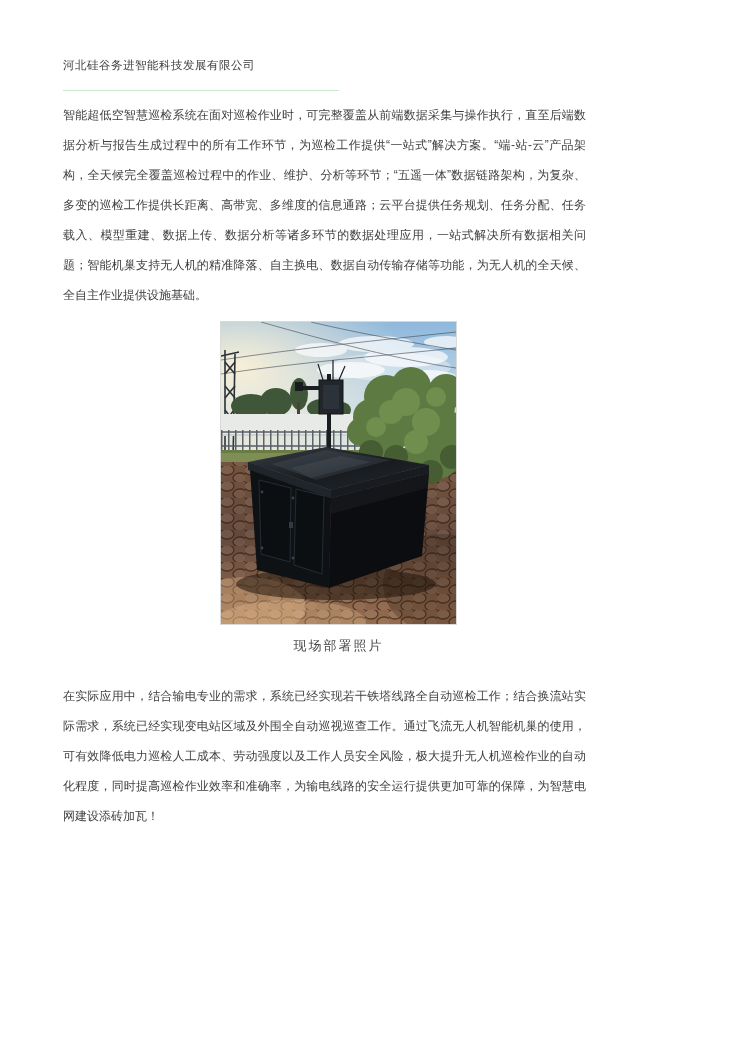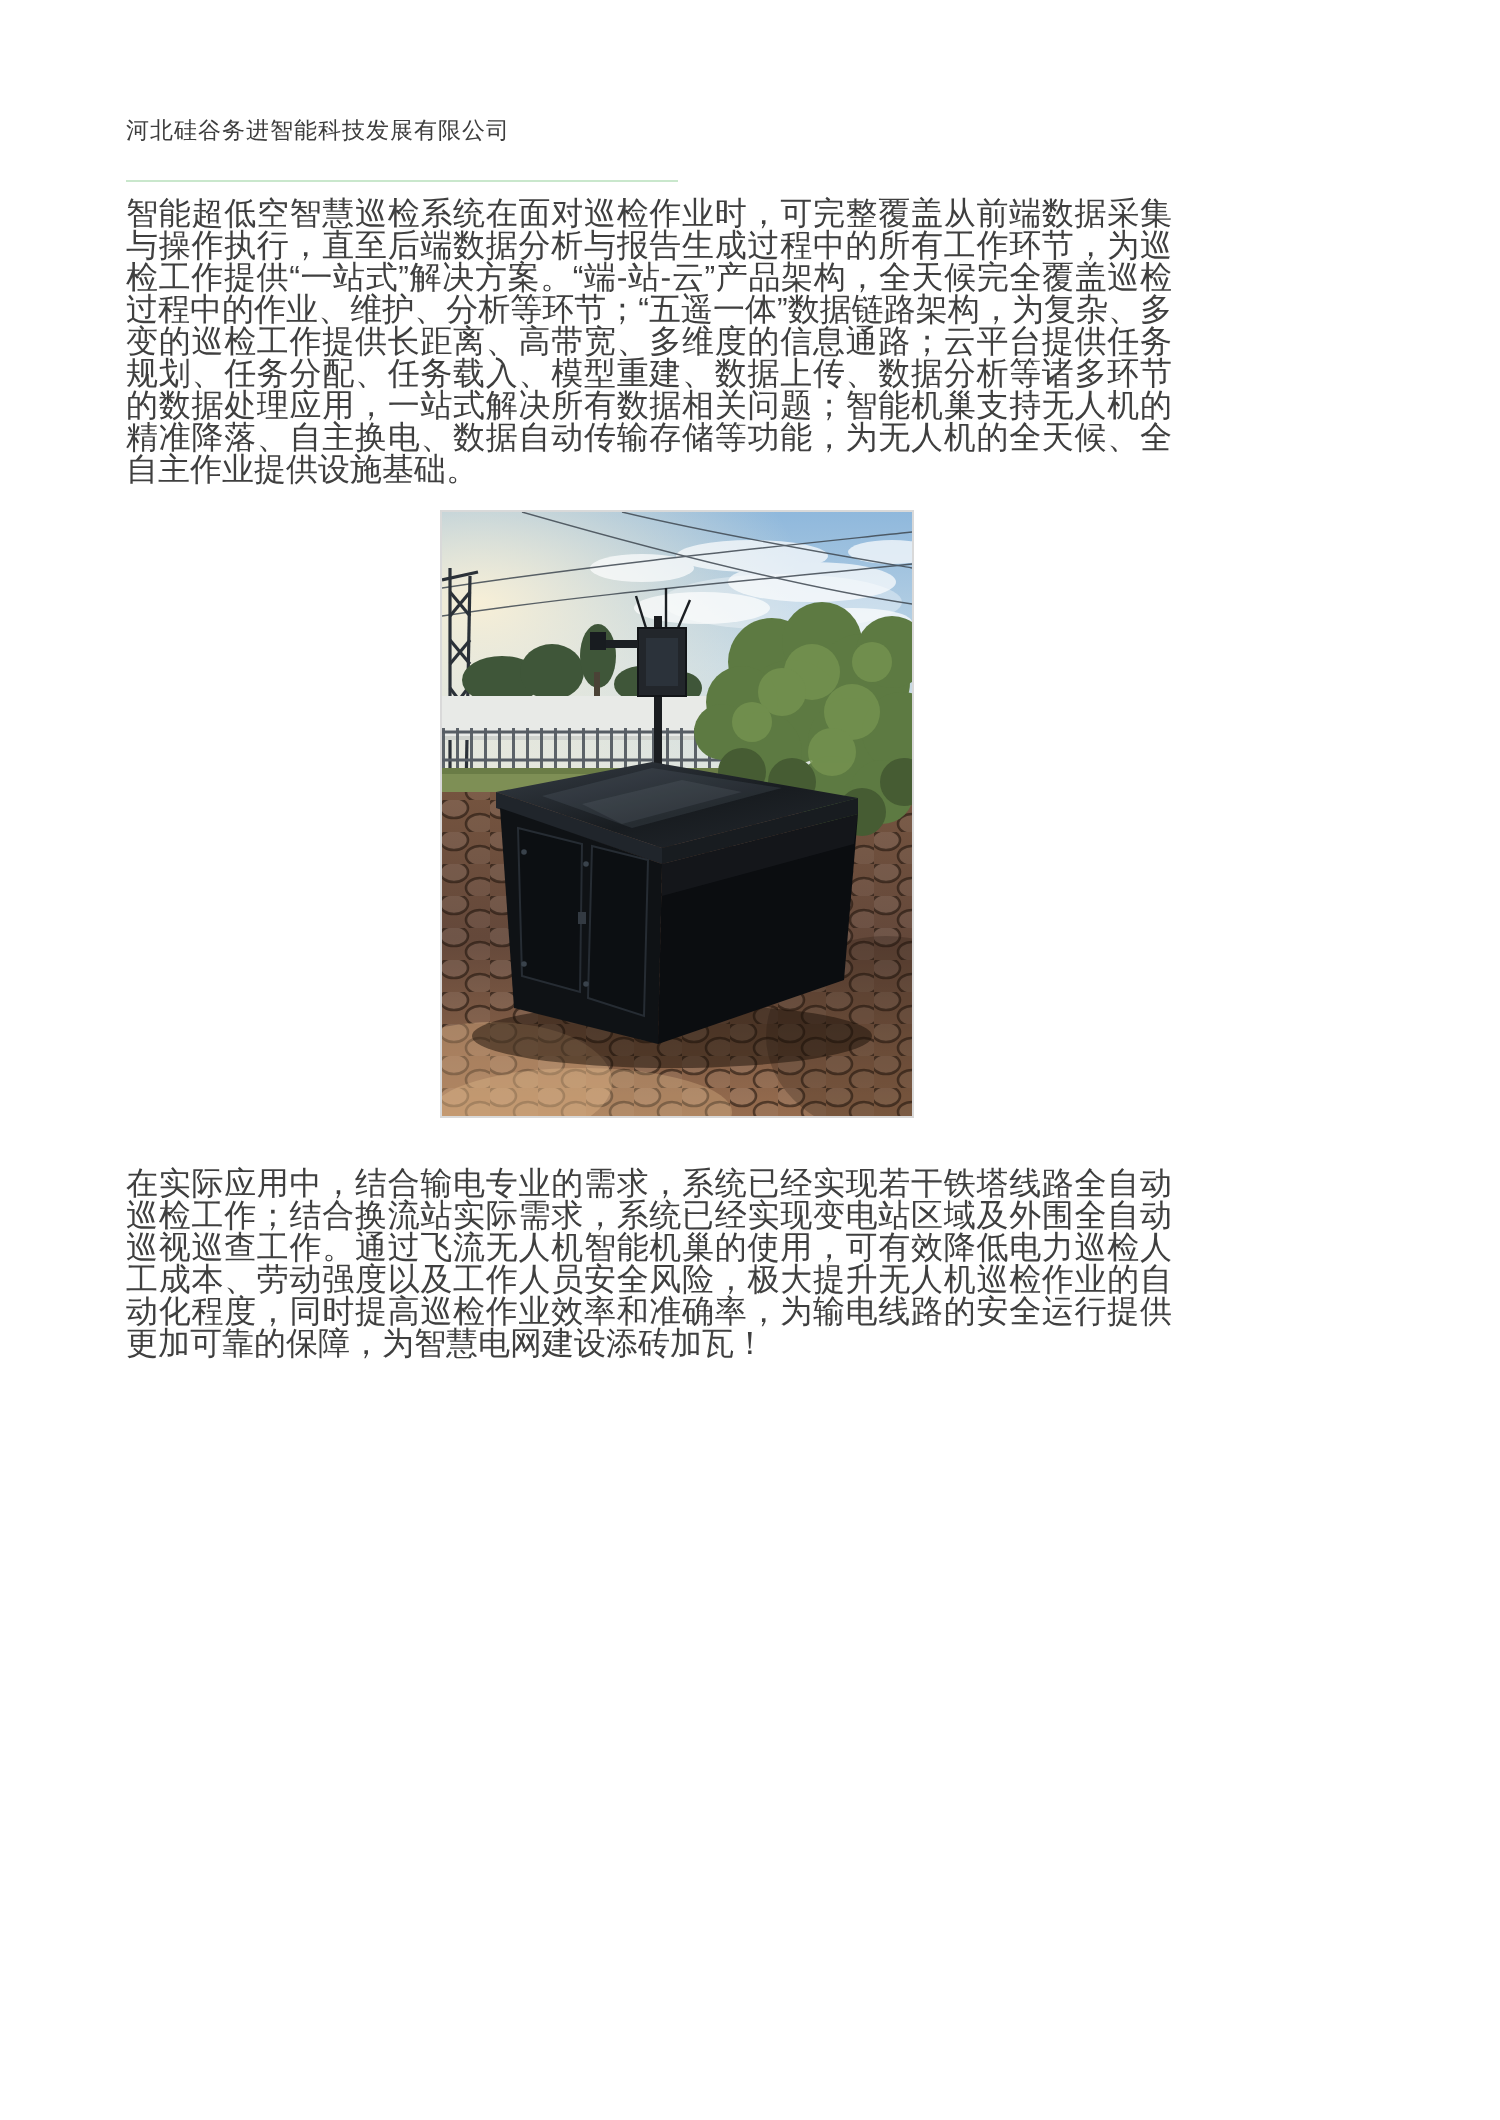--- a/index.html
+++ b/index.html
@@ -24,22 +24,22 @@
   h1.sec-heading{
     margin:17px 0 0 0;
     font-size:20px;
     font-weight:bold;
     color:var(--heading-green,#2f9e44);
     letter-spacing:0.5px;
     line-height:26px;
   }
   p.body-para{
     margin:9px 0 0 0;
-    font-size:16px;
-    line-height:16px;
+    font-size:12px;
+    line-height:30px;
     color:var(--body-text,#3f3f3f);
     text-align:justify;
     text-justify:inter-ideograph;
   }
   p.body-para.after-figure{margin-top:26px;}
   figure.photo{
     margin:11px 0 0 157px;
     width:235px;height:302px;
     padding:0;
     border:1px solid #d9d9d9;
@@ -225,20 +225,21 @@
           <polygon points="75,167 103,174 101,252 73,243" fill="#0c0f12" stroke="#262c33" stroke-width="1"></polygon>
           <circle cx="41" cy="170" r="1.4" fill="#39424b"></circle>
           <circle cx="41" cy="226" r="1.4" fill="#39424b"></circle>
           <circle cx="72" cy="176" r="1.4" fill="#39424b"></circle>
           <circle cx="72" cy="236" r="1.4" fill="#39424b"></circle>
           <rect x="68" y="200" width="4" height="6" fill="#333a42"></rect>
         </g>
       </svg>
     </figure>
 
+    <figcaption class="photo-caption">现场部署照片</figcaption>
 
     <p class="body-para after-figure">在实际应用中，结合输电专业的需求，系统已经实现若干铁塔线路全自动巡检工作；结合换流站实际需求，系统已经实现变电站区域及外围全自动巡视巡查工作。通过飞流无人机智能机巢的使用，可有效降低电力巡检人工成本、劳动强度以及工作人员安全风险，极大提升无人机巡检作业的自动化程度，同时提高巡检作业效率和准确率，为输电线路的安全运行提供更加可靠的保障，为智慧电网建设添砖加瓦！</p>
 
 
 
   </div>
 
   <div class="watermark">
     <svg width="24" height="24" viewBox="0 0 24 24">
       <circle cx="12" cy="12" r="10" fill="none" stroke="currentColor" stroke-width="2"></circle>

